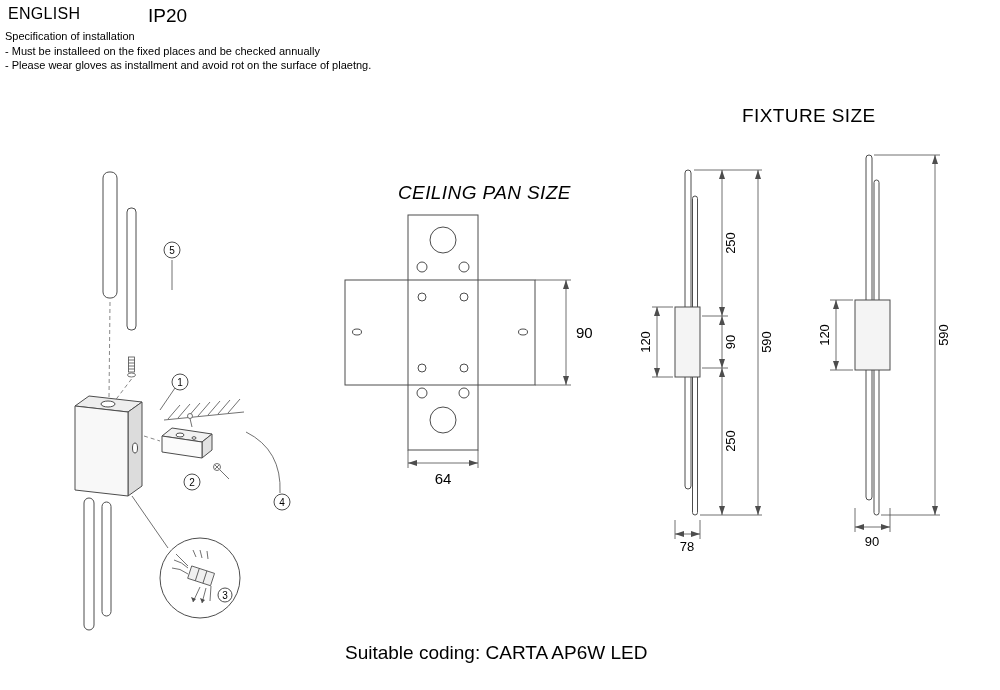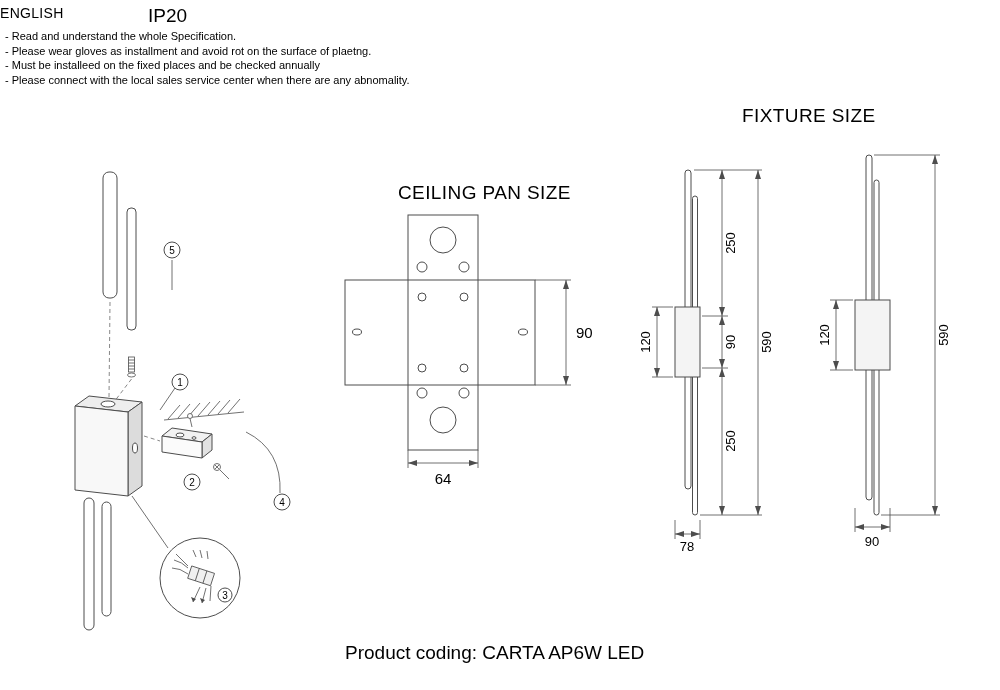--- a/index.html
+++ b/index.html
@@ -5,46 +5,45 @@
   * { margin:0; padding:0; box-sizing:border-box; }
   html,body { width:1000px; height:690px; }
   body {
     position:relative;
     background:#ffffff;
     font-family:"Liberation Sans", sans-serif;
     color:#000;
     overflow:hidden;
   }
   .abs { position:absolute; }
-  .lang-label   { left:0;  top:5px;  font-size:14px; letter-spacing:0.3px; }
+  .lang-label   { left:8px;  top:5px;  font-size:16px; letter-spacing:0.3px; }
   .ip-label     { left:148px; top:5px; font-size:19px; }
   .spec-block   { left:5px; top:29px; font-size:11px; line-height:14.6px; white-space:nowrap; }
   .heading      { font-size:19px; letter-spacing:0.4px; }
-  .ceiling-title{ left:398px; top:182px; }
+  .ceiling-title{ left:398px; top:182px;font-style:italic; }
   .fixture-title{ left:703px; top:105px;margin-left:39px; }
   .footer-line  { left:345px; top:642px; font-size:19px; }
   svg .ln { stroke:#4d4d4d; stroke-width:1; fill:none; }
   svg .ln2{ stroke:#4d4d4d; stroke-width:0.8; fill:none; }
   svg .dash { stroke:#6a6a6a; stroke-width:0.8; fill:none; stroke-dasharray:4 3; }
   svg .ar { fill:#4d4d4d; stroke:none; }
   svg .dim { font-size:13px; fill:#000; }
   svg .dim-lg { font-size:15px; fill:#000; }
   svg .co  { font-size:10px; fill:#000; }
 </style>
 </head>
 <body>
 
 <div class="abs lang-label">ENGLISH</div>
 <div class="abs ip-label">IP20</div>
 
 <div class="abs spec-block">
-  <div>- Read and understand the whole Specification.</div>
+  <div>Specification of installation</div>
+  <div>- Must be installeed on the fixed places and be checked annually</div>
   <div>- Please wear gloves as installment and avoid rot on the surface of plaetng.</div>
-  <div>- Must be installeed on the fixed places and be checked annually</div>
-  <div>- Please connect with the local sales service center when there are any abnomality.</div>
 </div>
 
 <div class="abs heading ceiling-title">CEILING PAN SIZE</div>
 <div class="abs heading fixture-title">FIXTURE SIZE</div>
 
 <svg class="abs" style="left:50px; top:150px;" width="260" height="492" viewBox="0 0 260 492">
 
   <g class="ln">
     <rect x="53" y="22" width="14" height="126" rx="6" fill="#ffffff"></rect>
     <rect x="77" y="58" width="9" height="122" rx="4" fill="#ffffff"></rect>
@@ -269,13 +268,13 @@
     <polygon class="ar" points="115,15 112,24 118,24"></polygon>
     <polygon class="ar" points="115,375 112,366 118,366"></polygon>
     <polygon class="ar" points="35,387 44,384 44,390"></polygon>
     <polygon class="ar" points="70,387 61,384 61,390"></polygon>
   </g>
   <text class="dim" x="9" y="195" text-anchor="middle" transform="rotate(-90 9 195)">120</text>
   <text class="dim" x="128" y="195" text-anchor="middle" transform="rotate(-90 128 195)">590</text>
   <text class="dim" x="52" y="406" text-anchor="middle">90</text>
 </svg>
 
-<div class="abs footer-line">Product coding: CARTA AP6W LED</div>
+<div class="abs footer-line">Suitable coding: CARTA AP6W LED</div>
 
 </body></html>

